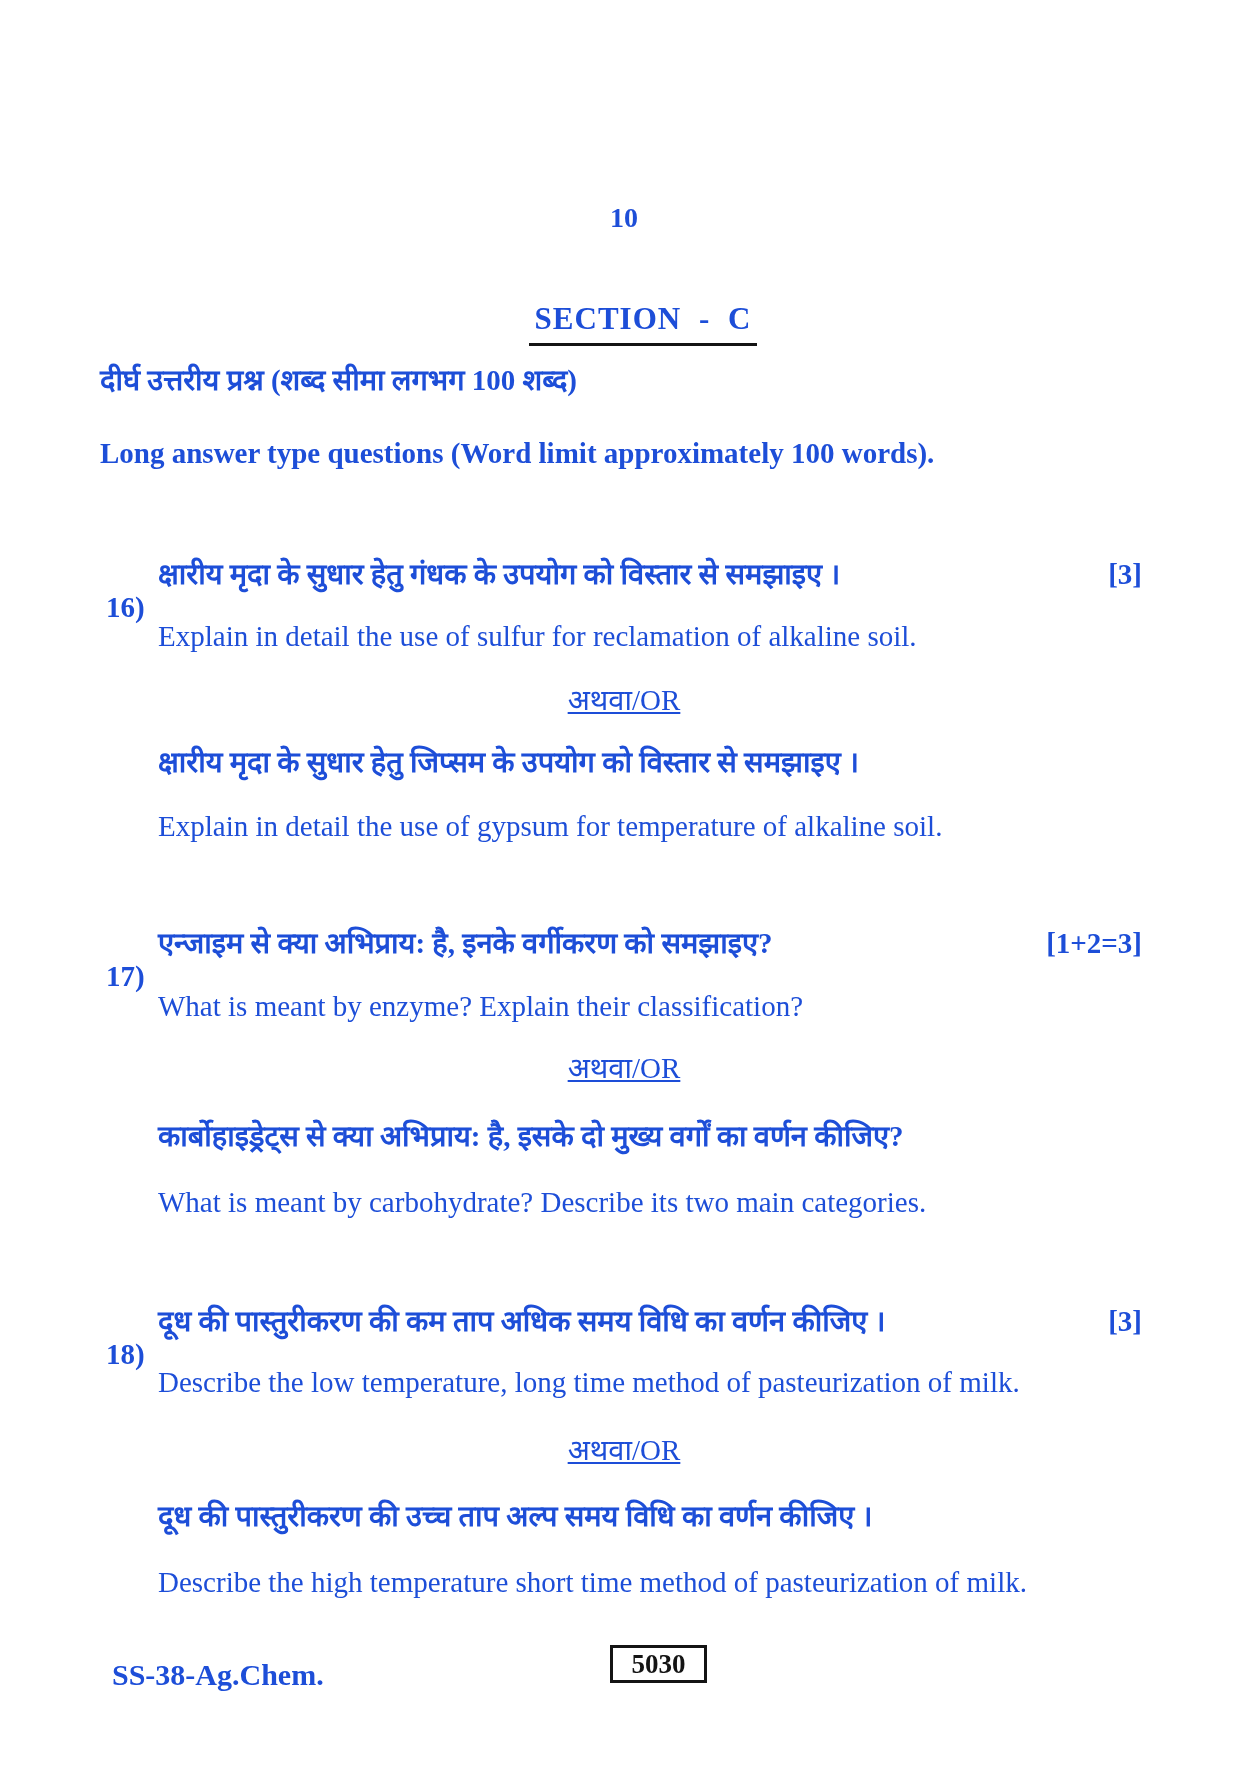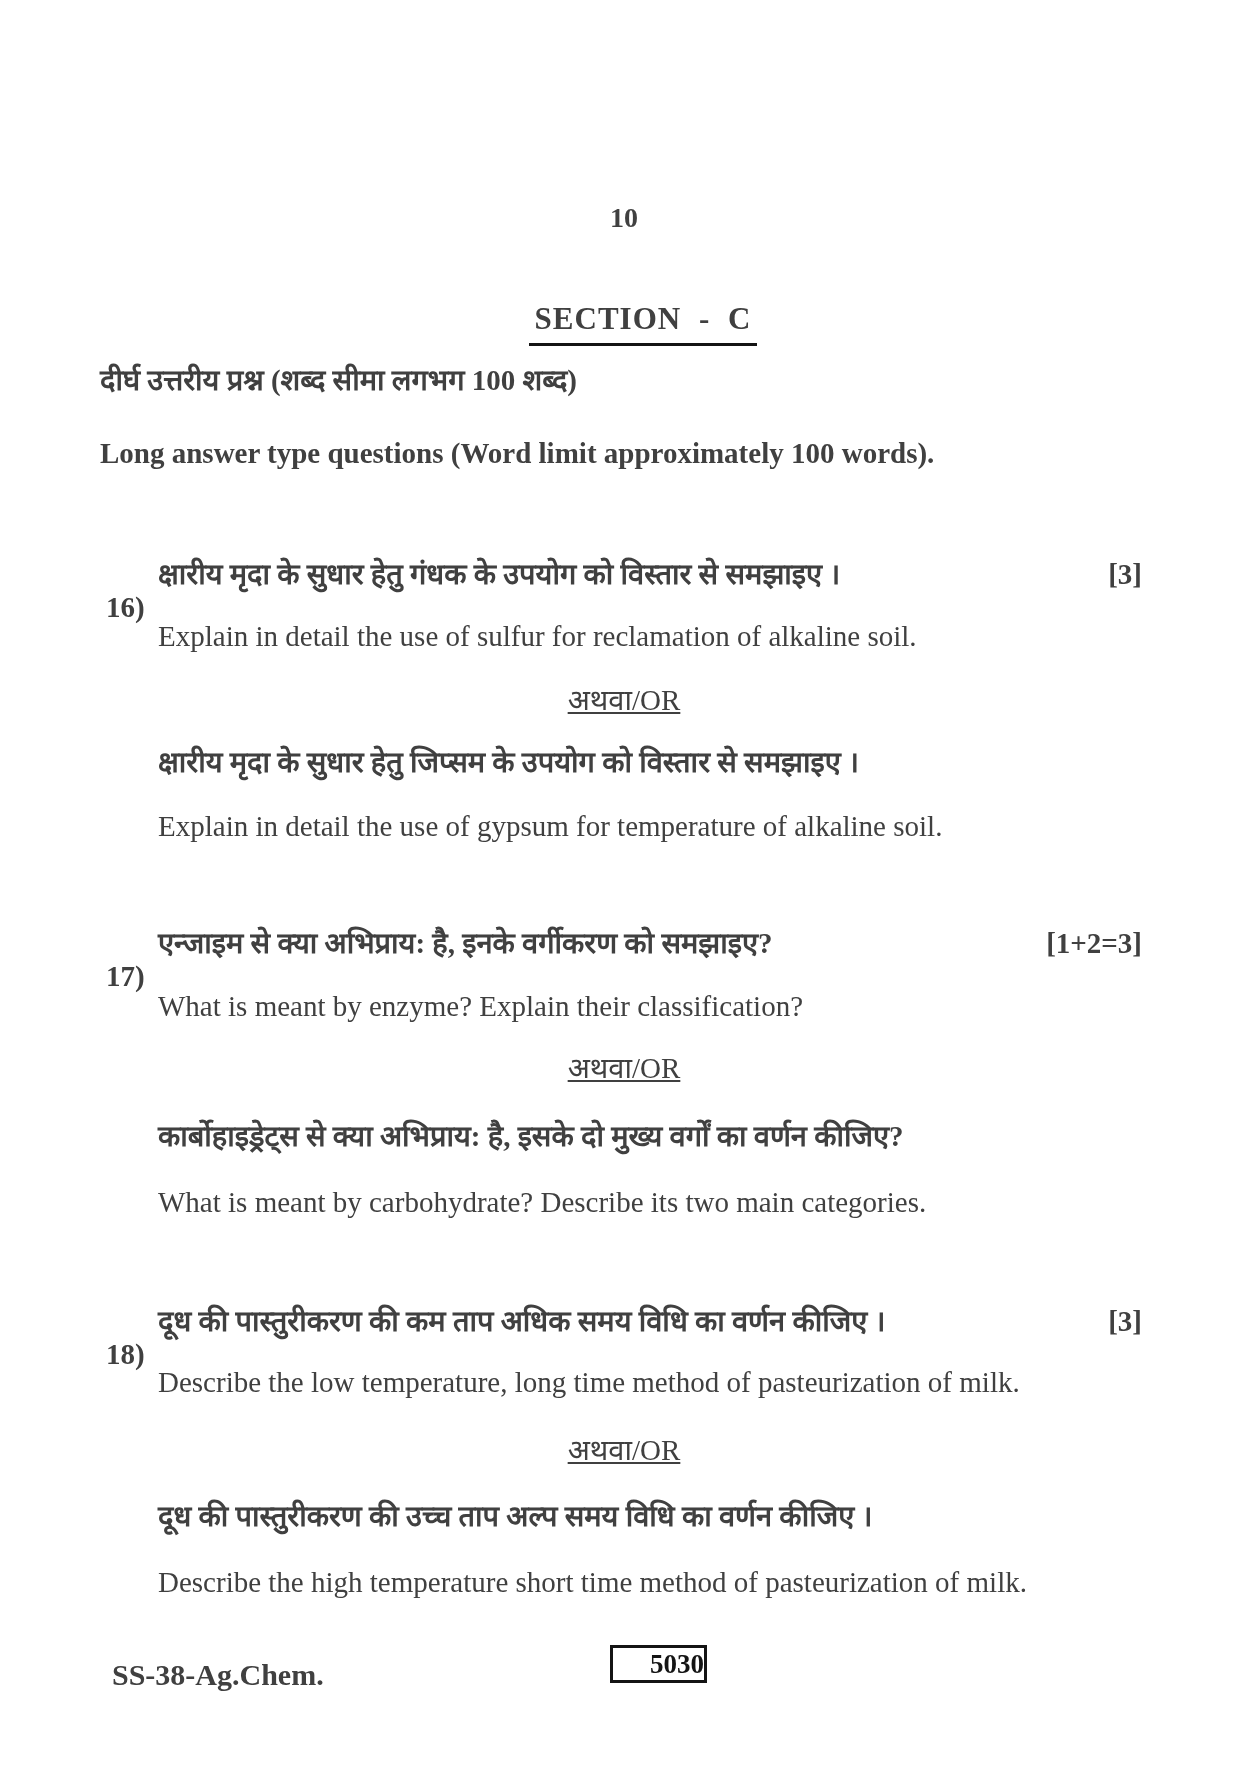--- a/index.html
+++ b/index.html
@@ -10,21 +10,21 @@
     height: 1772px;
     background: #ffffff;
     color: #141414;
     font-family: "Liberation Serif", "DejaVu Serif", serif;
     overflow: hidden;
   }
   .line {
     position: absolute;
     white-space: nowrap;
     line-height: 1.25;
-    color: #404040;
+    color: #1d4ed8;
   }
   
   .en  { font-family: "Liberation Serif", "DejaVu Serif", serif; font-size: 29px; }
   
   .hi  { font-family: "Liberation Serif", "DejaVu Serif", serif; font-size: 29px; font-weight: 700; }
   .bold { font-weight: 700; }
   .center { left: 0; width: 100%; text-align: center; }
   .marks { right: 106px; font-weight: 700; }
   .qnum { left: 106px; font-weight: 700; margin-top: 29px; }
   .qtext { left: 158px; }
@@ -43,21 +43,21 @@
   .footer-code { left: 112px; top: 1656px; font-size: 30px; font-weight: 700; }
   .footer-box {
     position: absolute;
     left: 610px;
     top: 1645px;
     width: 97px;
     height: 38px;
     border: 3px solid #141414;
     display: flex;
     align-items: center;
-    justify-content: flex-end;
+    justify-content: center;
     font-size: 27px;
     font-weight: 700;
     font-family: "Liberation Serif", "DejaVu Serif", serif;
   }
 </style>
 </head>
 <body>
 
 <div class="page">
 

